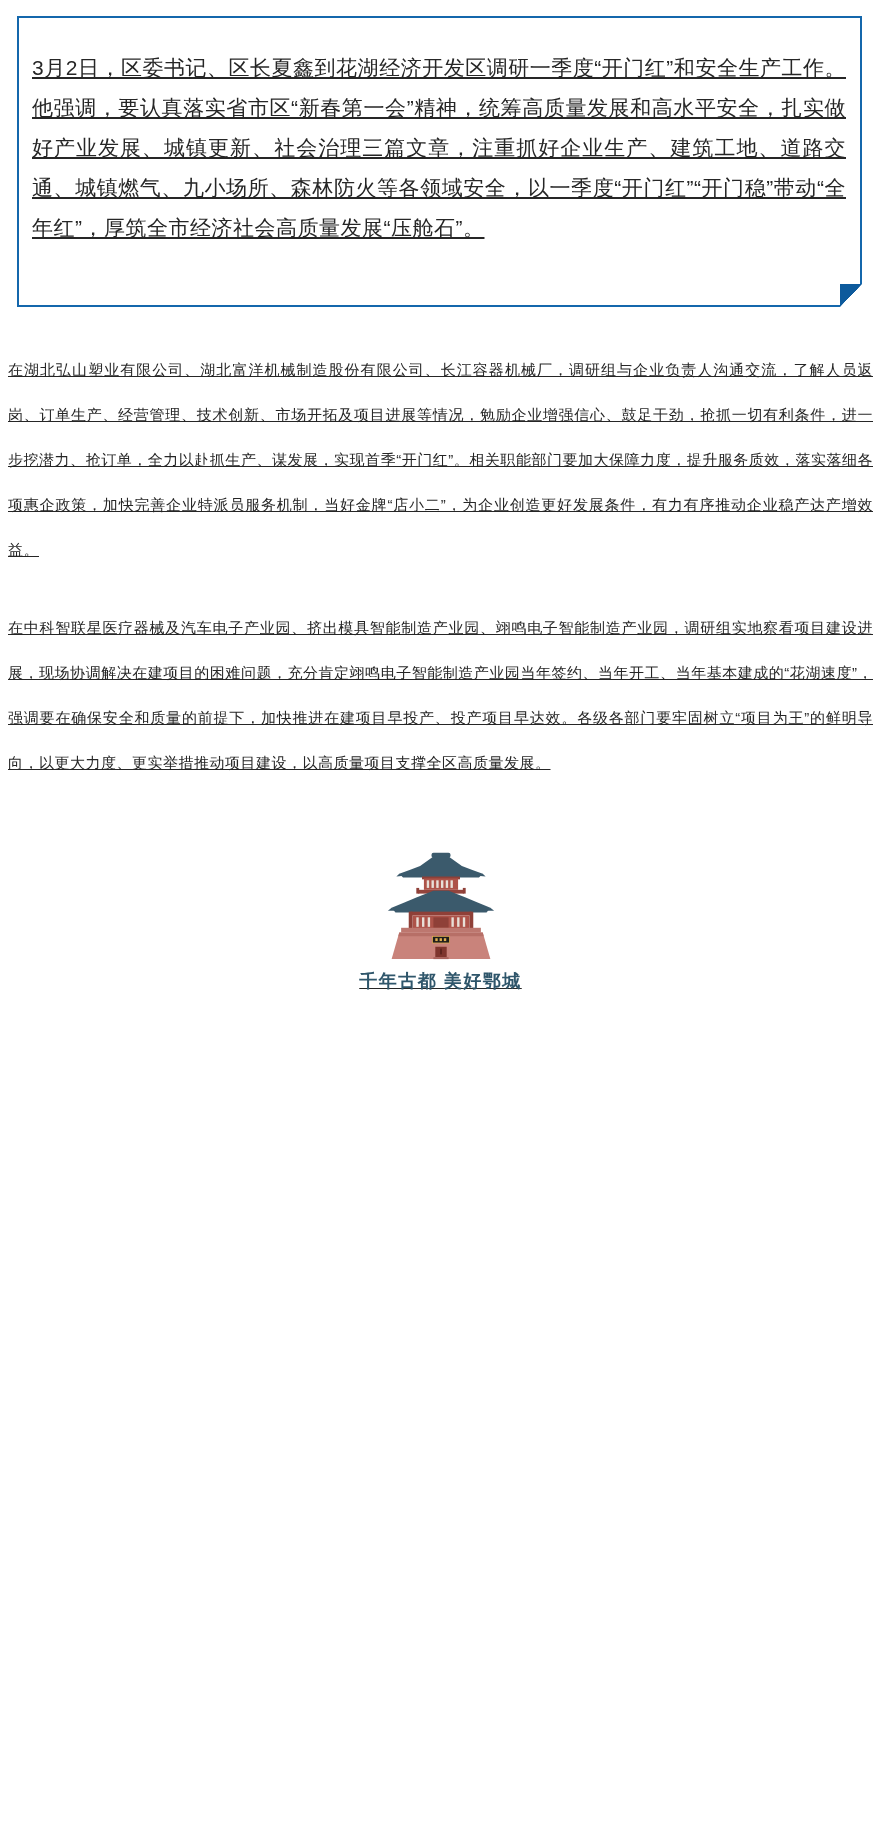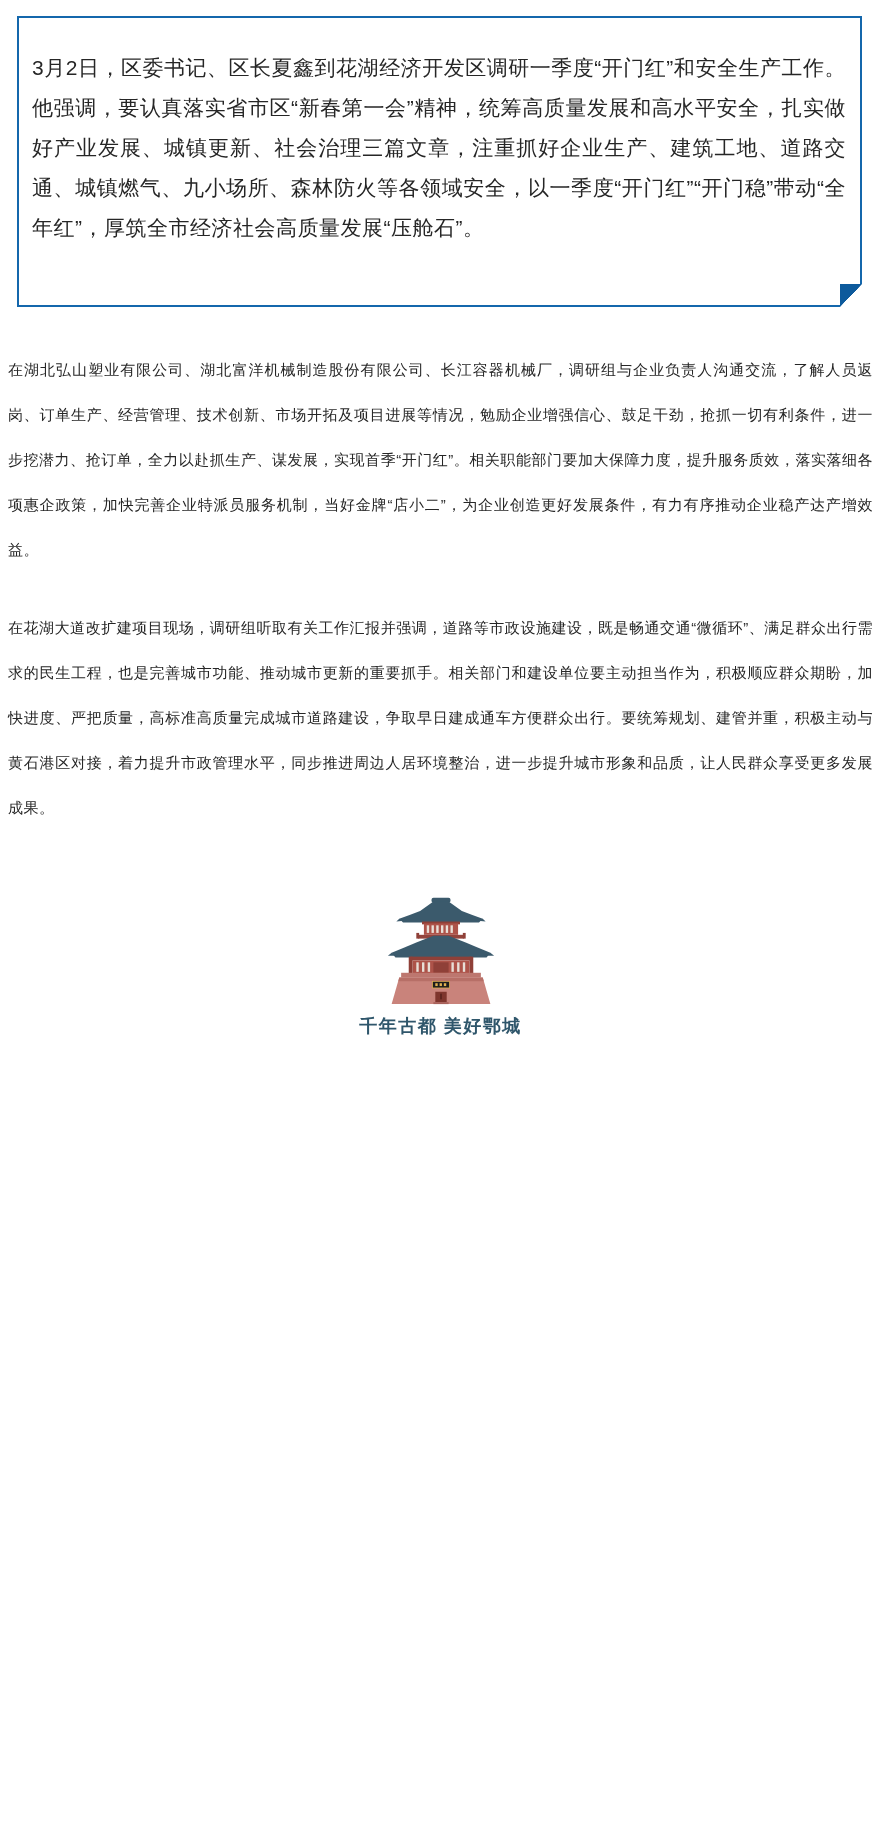--- a/index.html
+++ b/index.html
@@ -15,20 +15,21 @@
     font-family:"Liberation Sans","DejaVu Sans",sans-serif;
     color:var(--text-color);
   }
   .page{
     position:relative;
     width:881px;
     height:1848px;
     margin:0 auto;
     background:#ffffff;
     overflow:hidden;
+    text-decoration:underline;
   }
   
   .lead-box{
     position:relative;
     margin:16px 19px 0 17px;
     width:845px;
     min-height:291px;
     border:2px solid var(--accent-blue);
     padding:30px 14px 24px 13px;
   }
@@ -83,21 +84,21 @@
 
 <div class="page">
 
   <div class="lead-box">
     <p>3月2日，区委书记、区长夏鑫到花湖经济开发区调研一季度“开门红”和安全生产工作。他强调，要认真落实省市区“新春第一会”精神，统筹高质量发展和高水平安全，扎实做好产业发展、城镇更新、社会治理三篇文章，注重抓好企业生产、建筑工地、道路交通、城镇燃气、九小场所、森林防火等各领域安全，以一季度“开门红”“开门稳”带动“全年红”，厚筑全市经济社会高质量发展“压舱石”。</p>
     <span class="fold-corner"></span>
   </div>
 
   <div class="article-body">
     <p>在湖北弘山塑业有限公司、湖北富洋机械制造股份有限公司、长江容器机械厂，调研组与企业负责人沟通交流，了解人员返岗、订单生产、经营管理、技术创新、市场开拓及项目进展等情况，勉励企业增强信心、鼓足干劲，抢抓一切有利条件，进一步挖潜力、抢订单，全力以赴抓生产、谋发展，实现首季“开门红”。相关职能部门要加大保障力度，提升服务质效，落实落细各项惠企政策，加快完善企业特派员服务机制，当好金牌“店小二”，为企业创造更好发展条件，有力有序推动企业稳产达产增效益。</p>
-    <p>在花湖大道改扩建项目现场，调研组听取有关工作汇报并强调，道路等市政设施建设，既是畅通交通“微循环”、满足群众出行需求的民生工程，也是完善城市功能、推动城市更新的重要抓手。相关部门和建设单位要主动担当作为，积极顺应群众期盼，加快进度、严把质量，高标准高质量完成城市道路建设，争取早日建成通车方便群众出行。要统筹规划、建管并重，积极主动与黄石港区对接，着力提升市政管理水平，同步推进周边人居环境整治，进一步提升城市形象和品质，让人民群众享受更多发展成果。</p>
+    <p>在中科智联星医疗器械及汽车电子产业园、挤出模具智能制造产业园、翊鸣电子智能制造产业园，调研组实地察看项目建设进展，现场协调解决在建项目的困难问题，充分肯定翊鸣电子智能制造产业园当年签约、当年开工、当年基本建成的“花湖速度”，强调要在确保安全和质量的前提下，加快推进在建项目早投产、投产项目早达效。各级各部门要牢固树立“项目为王”的鲜明导向，以更大力度、更实举措推动项目建设，以高质量项目支撑全区高质量发展。</p>
   </div>
 
   <div class="footer-logo">
     <span class="tower-wrap">
       <svg viewBox="0 0 120 118" width="120" height="112" xmlns="http://www.w3.org/2000/svg" aria-hidden="true">
 
         <rect x="50" y="4" width="20" height="5" rx="2" fill="#3b5a6c"></rect>
 
         <path d="M16,26 Q28,22 38,18 L52,8 L68,8 L82,18 Q92,22 104,26 L100,30 L20,30 Z" fill="#3b5a6c"></path>
         <path d="M16,26 L13,29 L24,28 Z" fill="#3b5a6c"></path>

